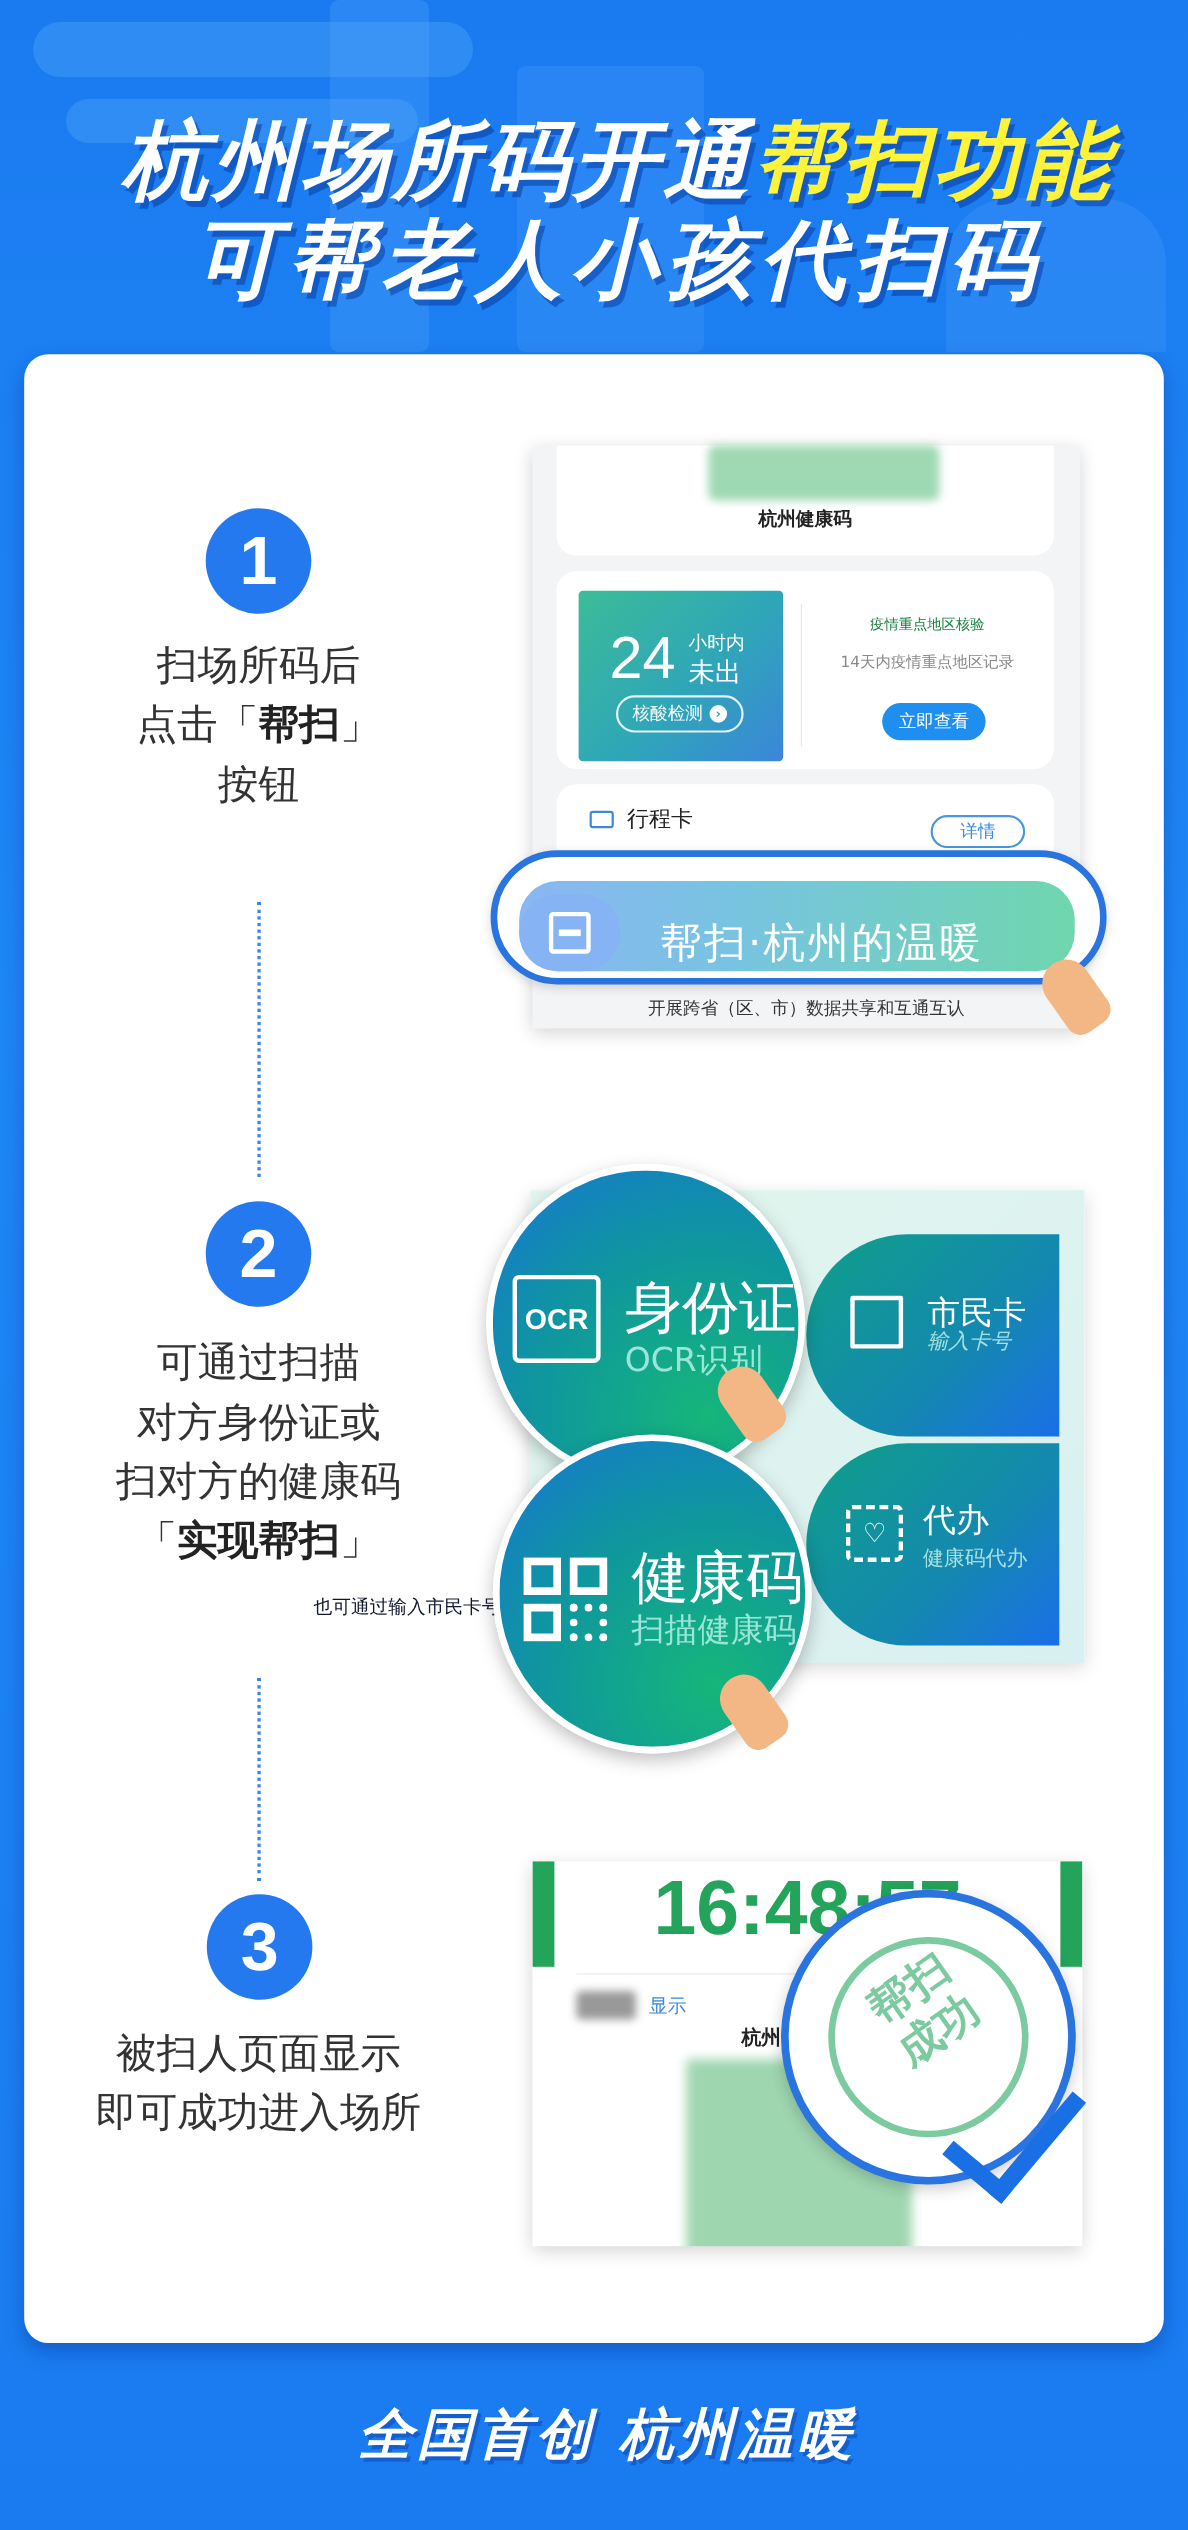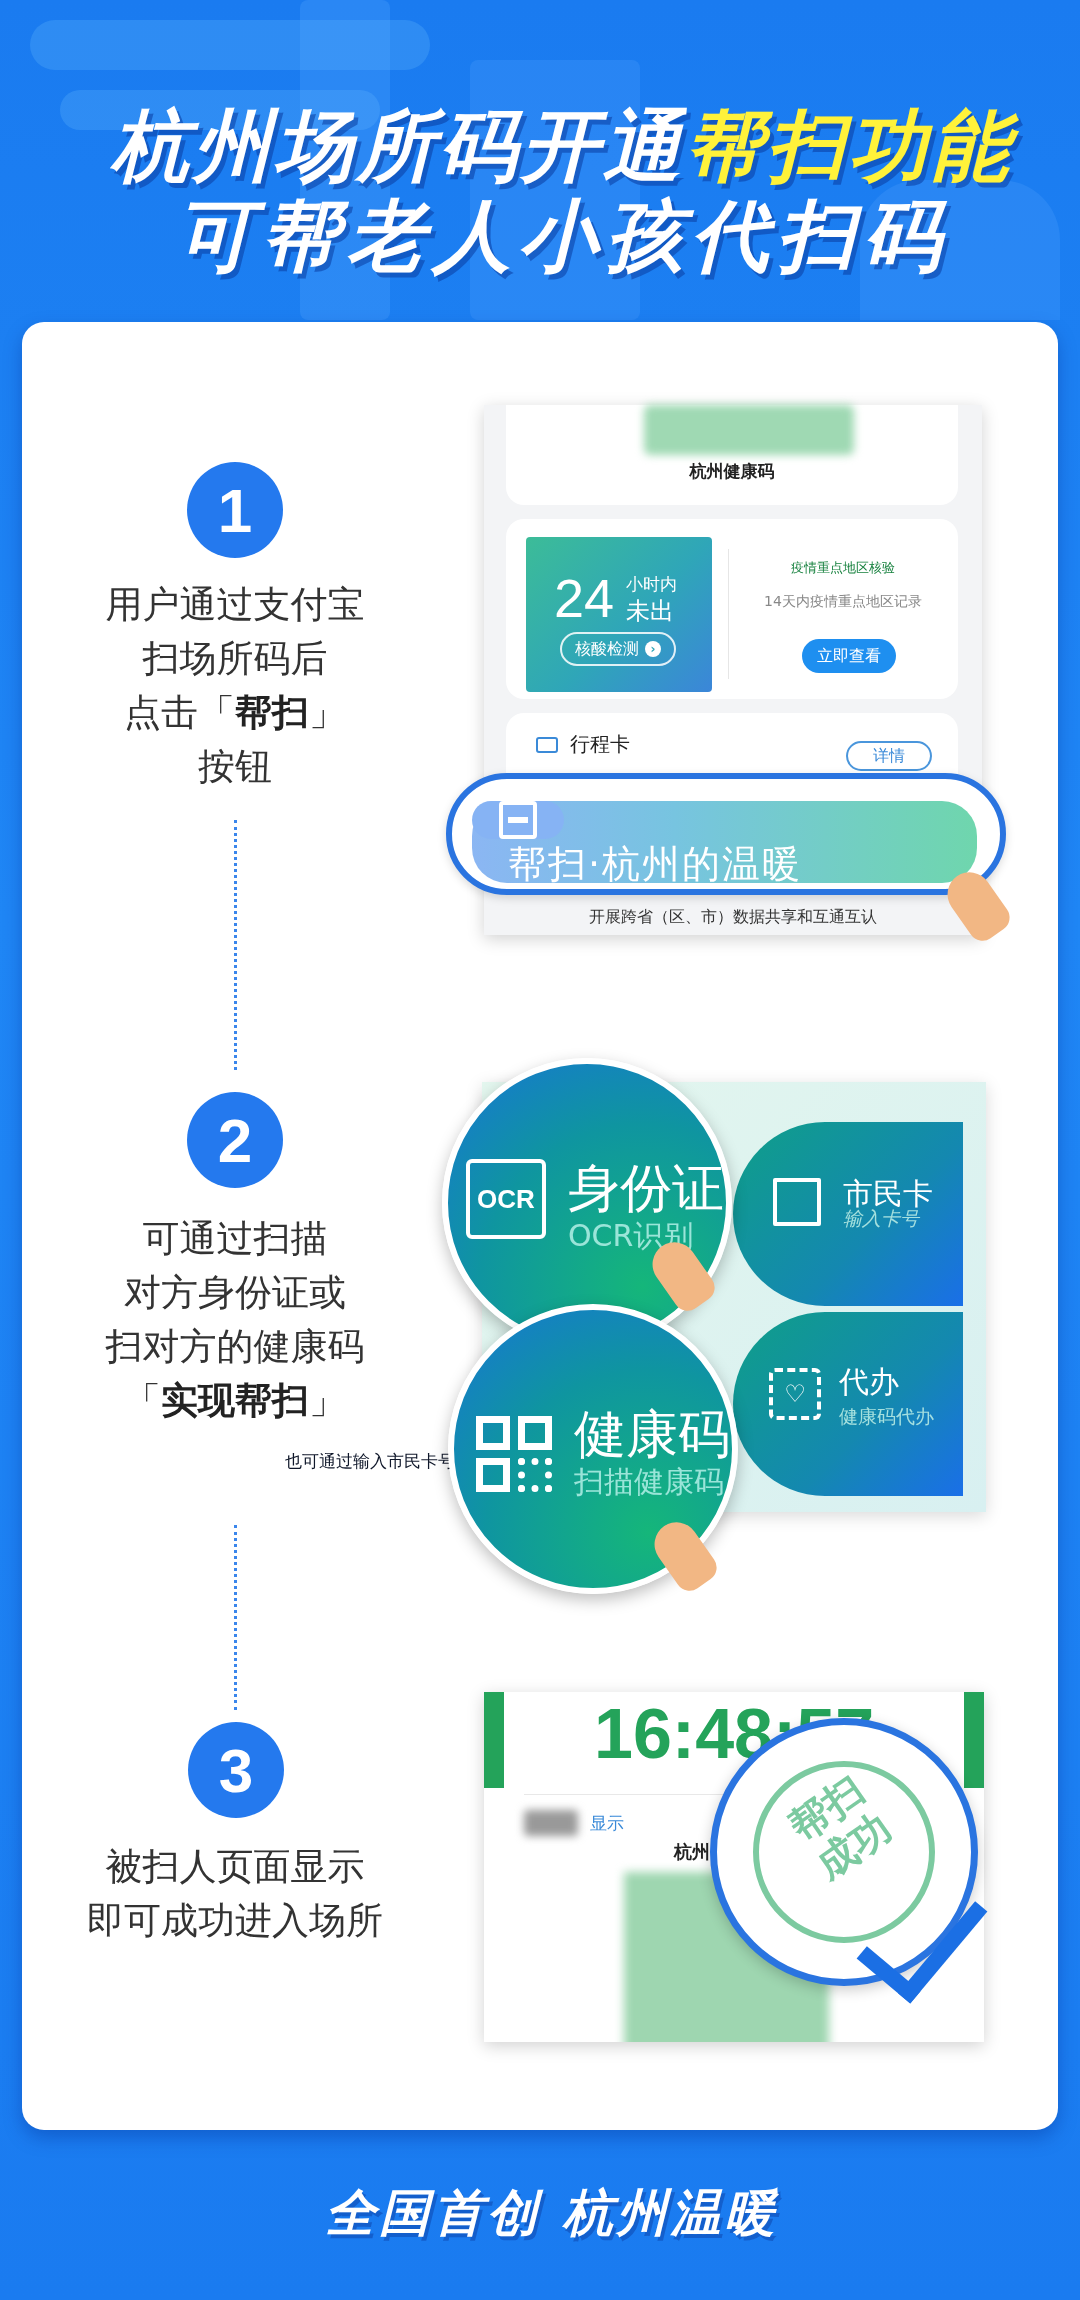--- a/index.html
+++ b/index.html
@@ -69,21 +69,21 @@
   .s1-foot { position: absolute; left: 0; top: 502px; width: 100%; text-align: center; font-size: 16px; color: #333; }
 
   .help-pill-outer {
     position: absolute; left: 446px; top: 773px; width: 560px; height: 122px;
     border: 6px solid #2a74e0; border-radius: 61px; background: #fff;
     box-shadow: 0 3px 10px rgba(0,0,0,0.15);
   }
   .help-pill {
     position: absolute; left: 20px; top: 22px; width: 505px; height: 82px; border-radius: 35px;
     background: linear-gradient(90deg, #8bb6f3 0%, #77c4e0 40%, #6fd6ad 100%);
-    display: flex; align-items: flex-start; flex-direction: column;
+    display: flex; align-items: flex-end;
   }
   .help-icon-wrap { width: 92px; height: 70px; border-radius: 35px; background: #86b3f4; display: flex; align-items: center; justify-content: center; }
   .help-scan { width: 38px; height: 38px; border: 4px solid #fff; border-radius: 4px; position: relative; }
   .help-scan::after { content: ""; position: absolute; left: 5px; right: 5px; top: 12px; height: 6px; background: #fff; }
   .help-label { color: #fff; font-size: 38px; margin-left: 36px; letter-spacing: 2px; }
   .hand { position: absolute; width: 44px; height: 70px; background: #f2b784; border-radius: 22px 22px 14px 14px; transform: rotate(-35deg); }
 
   
   .shot2-bg {
     position: absolute; left: 482px; top: 1082px; width: 504px; height: 430px;
@@ -143,21 +143,20 @@
 
 <div class="title t1">
   <span>杭州场所码开通</span><span class="hl">帮扫功能</span>
 </div>
 <div class="title t2">可帮老人小孩代扫码</div>
 
 <div class="card"></div>
 
 <div class="step-num" style="left:187px;top:462px;">1</div>
 <div class="step-text" style="left:15px;top:578px;">
-  <div>用户通过支付宝</div>
   <div>扫场所码后</div>
   <div><span>点击「</span><b>帮扫</b><span>」</span></div>
   <div>按钮</div>
 </div>
 <div class="dots" style="left:234px;top:820px;height:250px;"></div>
 
 <div class="shot1">
   <div class="s1-top">
     <div class="blur-qr" style="left:138px;top:0;width:210px;height:50px;"></div>
     <div class="s1-top-label">杭州健康码</div>

